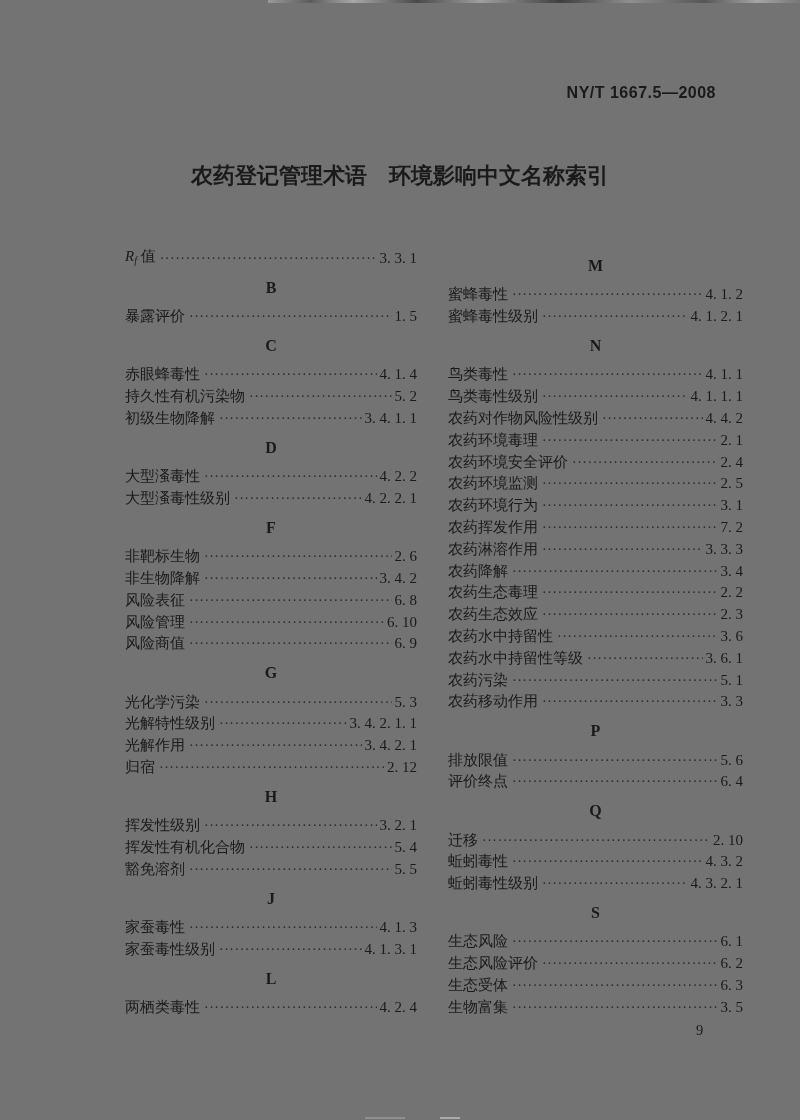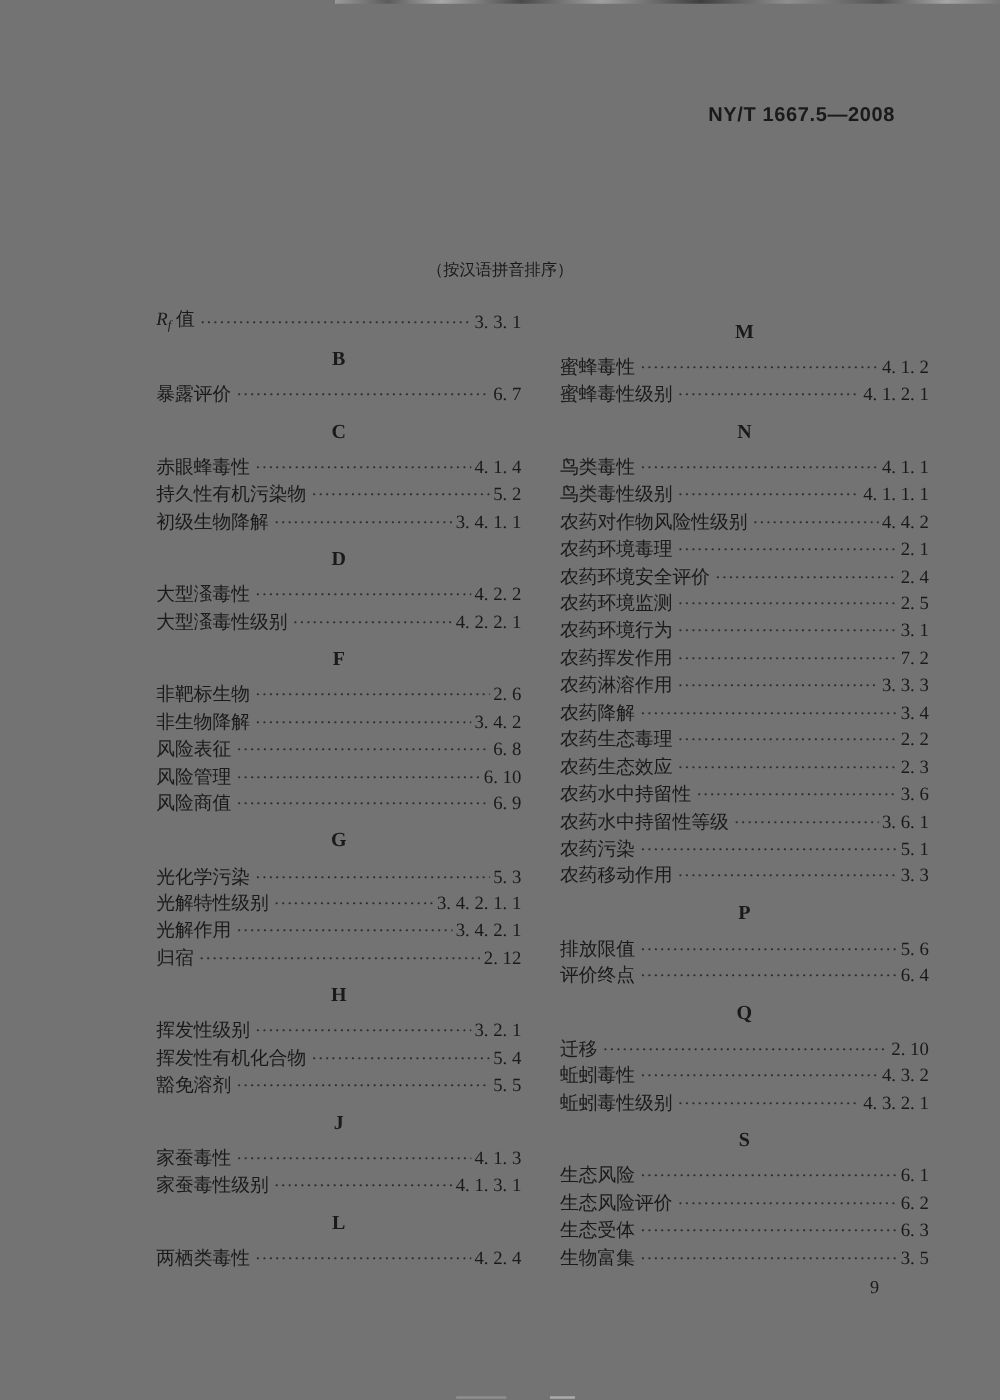--- a/index.html
+++ b/index.html
@@ -73,34 +73,34 @@
   }
 </style>
 </head>
 <body>
 
 <div class="page">
   <div class="scan-top"></div>
 
   <div class="std-code">NY/T 1667.5—2008</div>
 
-  <div class="doc-subtitle">（按汉语拼音排序）</div>
+  <div class="doc-title">农药登记管理术语　环境影响中文名称索引</div>
 
   <div class="index-wrap">
     <div class="idx-col idx-col-left">
         <div class="idx-row idx-entry">
           <span class="term"><span class="p-var">R</span><span class="p-sub">f</span><span class="p-txt"> 值</span></span>
           <span class="leader">······················································································································································</span>
           <span class="ref">3. 3. 1</span>
         </div>
         <div class="idx-row idx-letter">B</div>
         <div class="idx-row idx-entry">
           <span class="term">暴露评价</span>
           <span class="leader">······················································································································································</span>
-          <span class="ref">6. 7</span>
+          <span class="ref">1. 5</span>
         </div>
         <div class="idx-row idx-letter">C</div>
         <div class="idx-row idx-entry">
           <span class="term">赤眼蜂毒性</span>
           <span class="leader">······················································································································································</span>
           <span class="ref">4. 1. 4</span>
         </div>
         <div class="idx-row idx-entry">
           <span class="term">持久性有机污染物</span>
           <span class="leader">······················································································································································</span>

